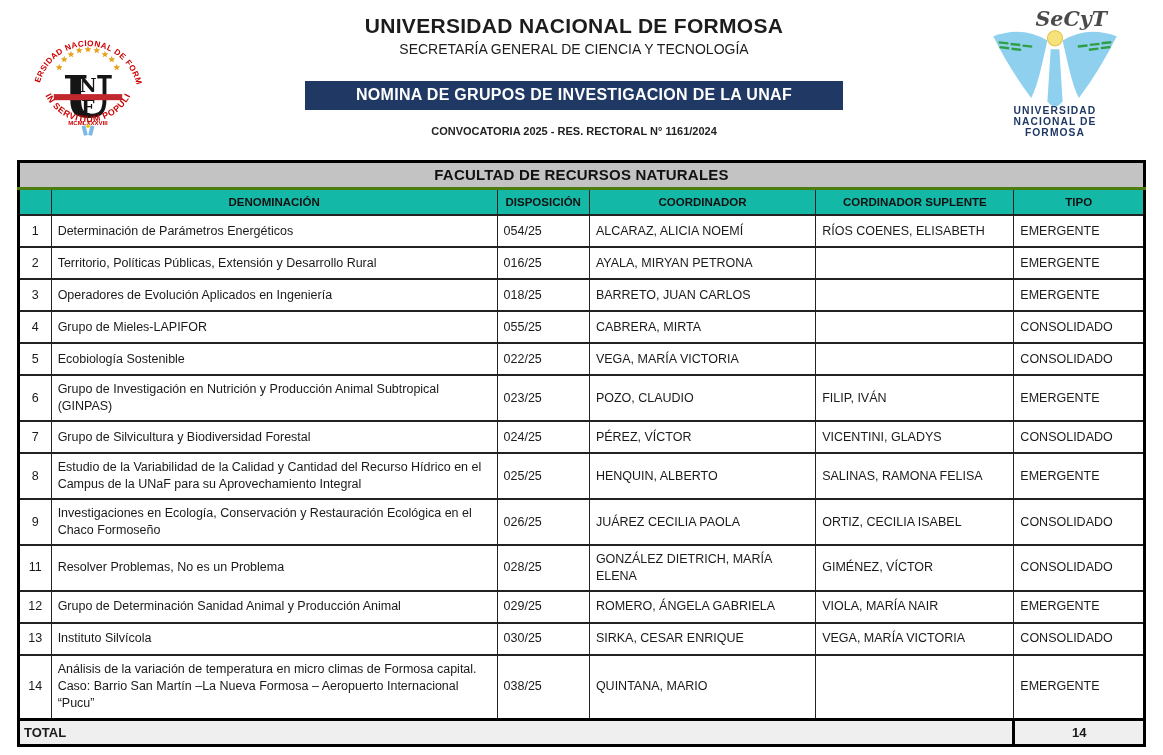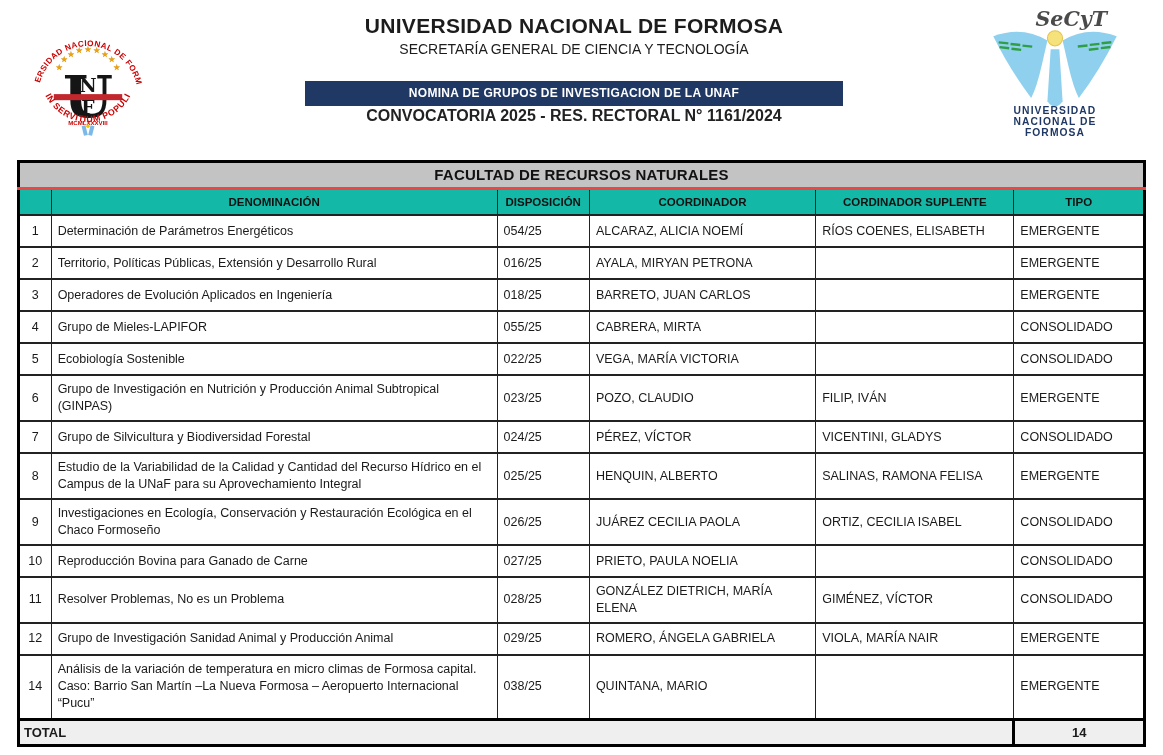--- a/index.html
+++ b/index.html
@@ -11,32 +11,32 @@
   .page { position:relative; width:1163px; height:755px; }
 
   
   header { display:flex; align-items:flex-start; padding:6px 8px 0 8px; }
   .logo-left  { width:160px; display:flex; justify-content:center; padding-top:2px; }
   .logo-right { width:175px; display:flex; justify-content:flex-start; padding-top:2px; }
   .header-center { flex:1; text-align:center; padding-top:8px; }
   .uni-title { font-size:21px; font-weight:bold; letter-spacing:.3px; margin:0 0 3px 0; color:#1c1c1c; }
   .uni-sub   { font-size:14px; font-weight:normal; margin:0 0 24px 0; color:#1c1c1c; }
   .banner {
-    background:#1f3864; color:#ffffff; font-weight:bold; font-size:12px;
-    letter-spacing:.3px; width:538px; margin:0 auto 1px auto; padding:5px 0 6px 0;
-  }
-  .call-line { font-size:16px; font-weight:bold; color:#222; }
+    background:#1f3864; color:#ffffff; font-weight:bold; font-size:16px;
+    letter-spacing:.3px; width:538px; margin:0 auto 15px auto; padding:5px 0 6px 0;
+  }
+  .call-line { font-size:11px; font-weight:bold; color:#222; }
 
   
   .table-wrap { margin:14px 17px 0 17px; }
   table { width:100%; border-collapse:collapse; border:3px solid #000; table-layout:fixed; }
   th, td { border:1.5px solid #222; border-top-width:2px; border-bottom-width:2px; vertical-align:middle; }
   .title-row th {
     background:#c3c3c3; font-size:15px; font-weight:bold; letter-spacing:.2px;
-    padding:3px 0 4px 0; border-bottom:3px solid #ef4444; color:#111;
+    padding:3px 0 4px 0; border-bottom:3px solid #4d7c0f; color:#111;
   }
   .cols-row th { background:#14b8a6; font-size:11.5px; font-weight:bold; padding:6px 2px; color:#111; }
   td { font-size:12.5px; padding:5px 6px; line-height:1.35; }
   td.num   { text-align:center; padding:5px 1px; }
   td.denom { text-align:left;margin-left:16px; }
   td.center{ text-align:left; }
   tr.h1r  td { height:20px; }
   tr.h2r  td { height:34px; }
   tr.h3r  td { height:52px; }
   .total-row td {
@@ -221,42 +221,42 @@
         </tr>
         <tr class="h2r">
           <td class="num">9</td>
           <td class="denom">Investigaciones en Ecología, Conservación y Restauración Ecológica en el Chaco Formoseño</td>
           <td class="center">026/25</td>
           <td class="center">JUÁREZ CECILIA PAOLA</td>
           <td class="center">ORTIZ, CECILIA ISABEL</td>
           <td class="center">CONSOLIDADO</td>
         </tr>
         <tr class="h1r">
-          <td class="num">10</td>
-          <td class="denom">Reproducción Bovina para Ganado de Carne</td>
-          <td class="center">027/25</td>
-          <td class="center">PRIETO, PAULA NOELIA</td>
-          <td class="center"></td>
-          <td class="center">CONSOLIDADO</td>
-        </tr>
-        <tr class="h1r">
           <td class="num">11</td>
           <td class="denom">Resolver Problemas, No es un Problema</td>
           <td class="center">028/25</td>
           <td class="center">GONZÁLEZ DIETRICH, MARÍA ELENA</td>
           <td class="center">GIMÉNEZ, VÍCTOR</td>
           <td class="center">CONSOLIDADO</td>
         </tr>
         <tr class="h1r">
           <td class="num">12</td>
-          <td class="denom">Grupo de Investigación Sanidad Animal y Producción Animal</td>
+          <td class="denom">Grupo de Determinación Sanidad Animal y Producción Animal</td>
           <td class="center">029/25</td>
           <td class="center">ROMERO, ÁNGELA GABRIELA</td>
           <td class="center">VIOLA, MARÍA NAIR</td>
           <td class="center">EMERGENTE</td>
+        </tr>
+        <tr class="h1r">
+          <td class="num">13</td>
+          <td class="denom">Instituto Silvícola</td>
+          <td class="center">030/25</td>
+          <td class="center">SIRKA, CESAR ENRIQUE</td>
+          <td class="center">VEGA, MARÍA VICTORIA</td>
+          <td class="center">CONSOLIDADO</td>
         </tr>
         <tr class="h3r">
           <td class="num">14</td>
           <td class="denom">Análisis de la variación de temperatura en micro climas de Formosa capital. Caso: Barrio San Martín –La Nueva Formosa – Aeropuerto Internacional “Pucu”</td>
           <td class="center">038/25</td>
           <td class="center">QUINTANA, MARIO</td>
           <td class="center"></td>
           <td class="center">EMERGENTE</td>
         </tr>
         <tr class="total-row">

